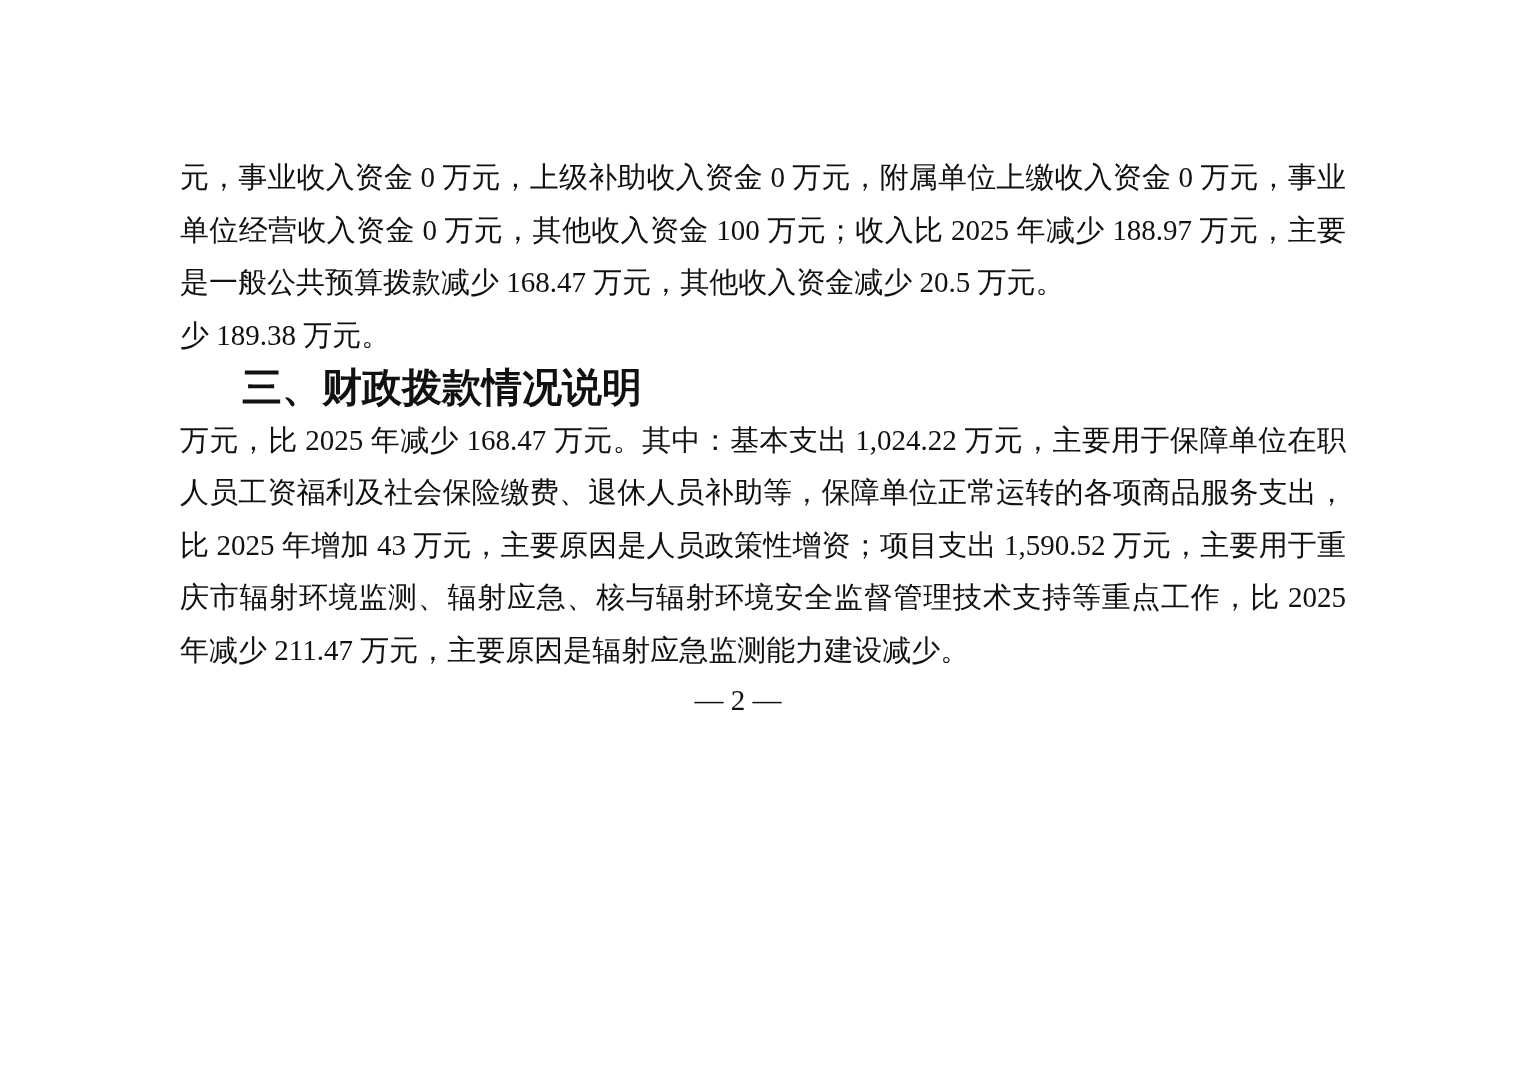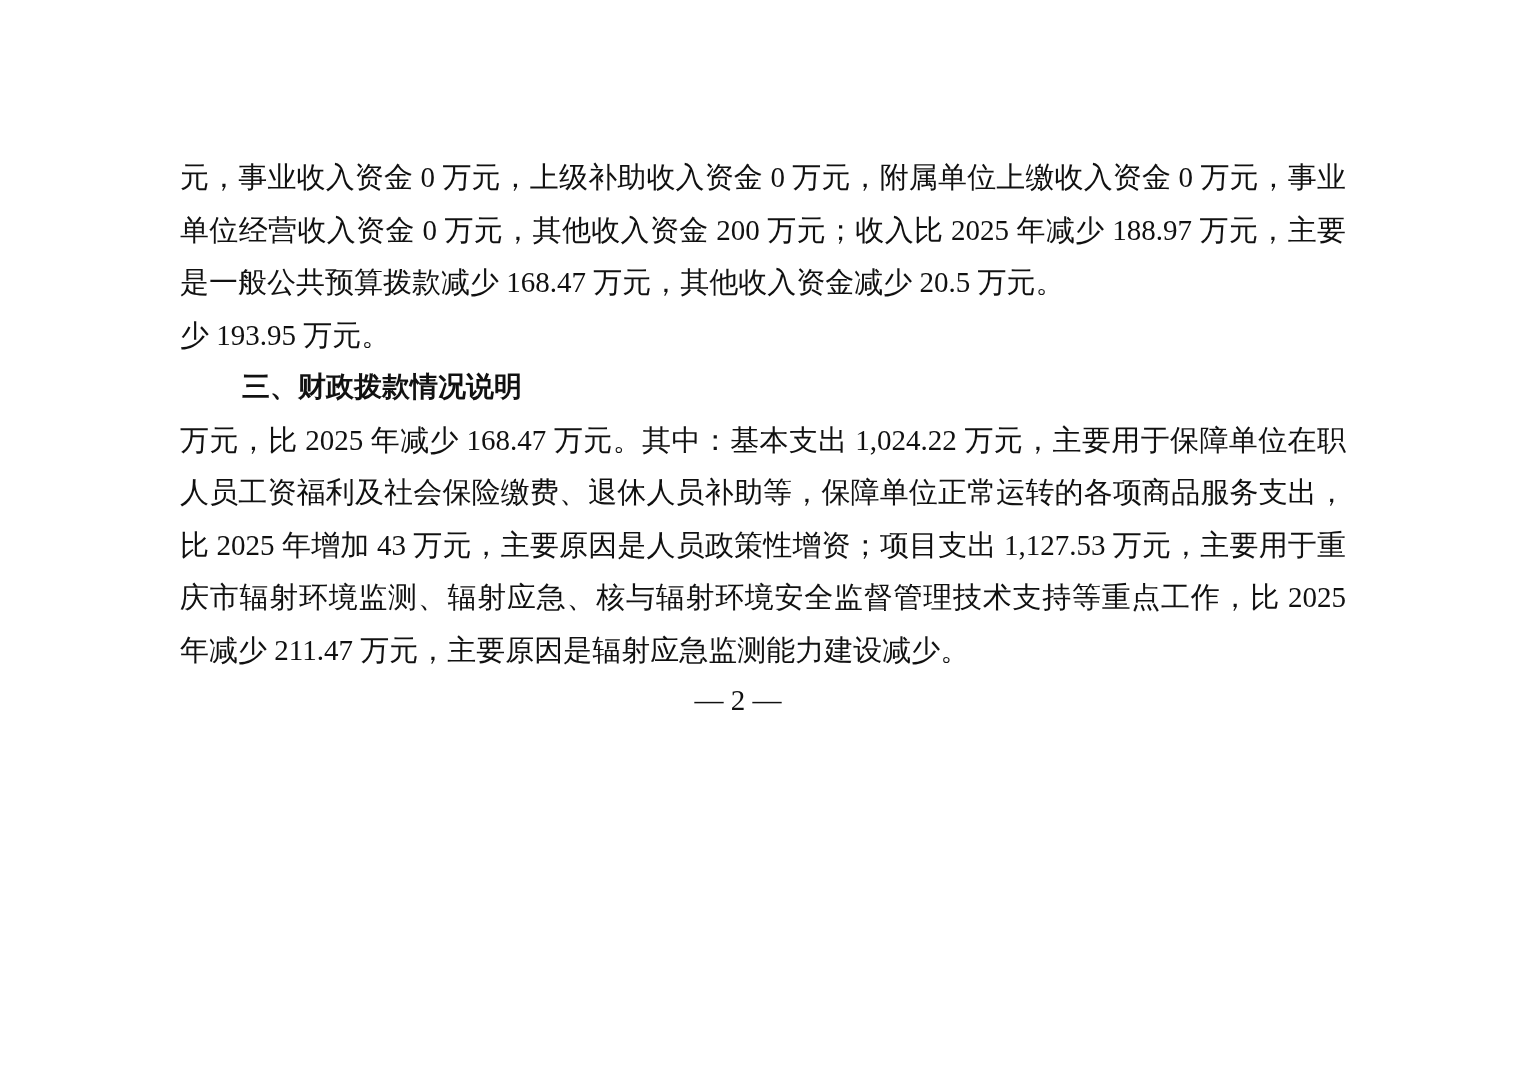--- a/index.html
+++ b/index.html
@@ -37,21 +37,21 @@
   .line.indent {
     text-indent: 62px;
   }
   .lead {
     font-weight: bold;
   }
   .heading {
     display: block;
     font-family: "Liberation Sans", "DejaVu Sans", sans-serif;
     font-weight: bold;
-    font-size: 28px;
+    font-size: 40px;
     line-height: 52.5px;
     height: 52.5px;
     text-indent: 62px;
   }
   .footer {
     display: block;
     font-size: 29px;
     line-height: 48px;
     text-align: center;
     position: relative;
@@ -59,30 +59,30 @@
     margin-top: 0px;
   }
 </style>
 </head>
 <body>
 
 <div class="page">
   <div class="text-block">
 
     <div class="line">元，事业收入资金 0 万元，上级补助收入资金 0 万元，附属单位上缴收入资金 0 万元，事业</div>
-    <div class="line">单位经营收入资金 0 万元，其他收入资金 200 万元；收入比 2025 年减少 188.97 万元，主要</div>
+    <div class="line">单位经营收入资金 0 万元，其他收入资金 100 万元；收入比 2025 年减少 188.97 万元，主要</div>
     <div class="line para-end">是一般公共预算拨款减少 168.47 万元，其他收入资金减少 20.5 万元。</div>
 
-    <div class="line para-end">少 193.95 万元。</div>
+    <div class="line para-end">少 189.38 万元。</div>
 
     <div class="heading">三、财政拨款情况说明</div>
 
     <div class="line">万元，比 2025 年减少 168.47 万元。其中：基本支出 1,024.22 万元，主要用于保障单位在职</div>
     <div class="line">人员工资福利及社会保险缴费、退休人员补助等，保障单位正常运转的各项商品服务支出，</div>
-    <div class="line">比 2025 年增加 43 万元，主要原因是人员政策性增资；项目支出 1,127.53 万元，主要用于重</div>
+    <div class="line">比 2025 年增加 43 万元，主要原因是人员政策性增资；项目支出 1,590.52 万元，主要用于重</div>
     <div class="line">庆市辐射环境监测、辐射应急、核与辐射环境安全监督管理技术支持等重点工作，比 2025</div>
     <div class="line para-end">年减少 211.47 万元，主要原因是辐射应急监测能力建设减少。</div>
 
 
     <div class="footer">— 2 —</div>
 
   </div>
 </div>
 
 </body></html>

